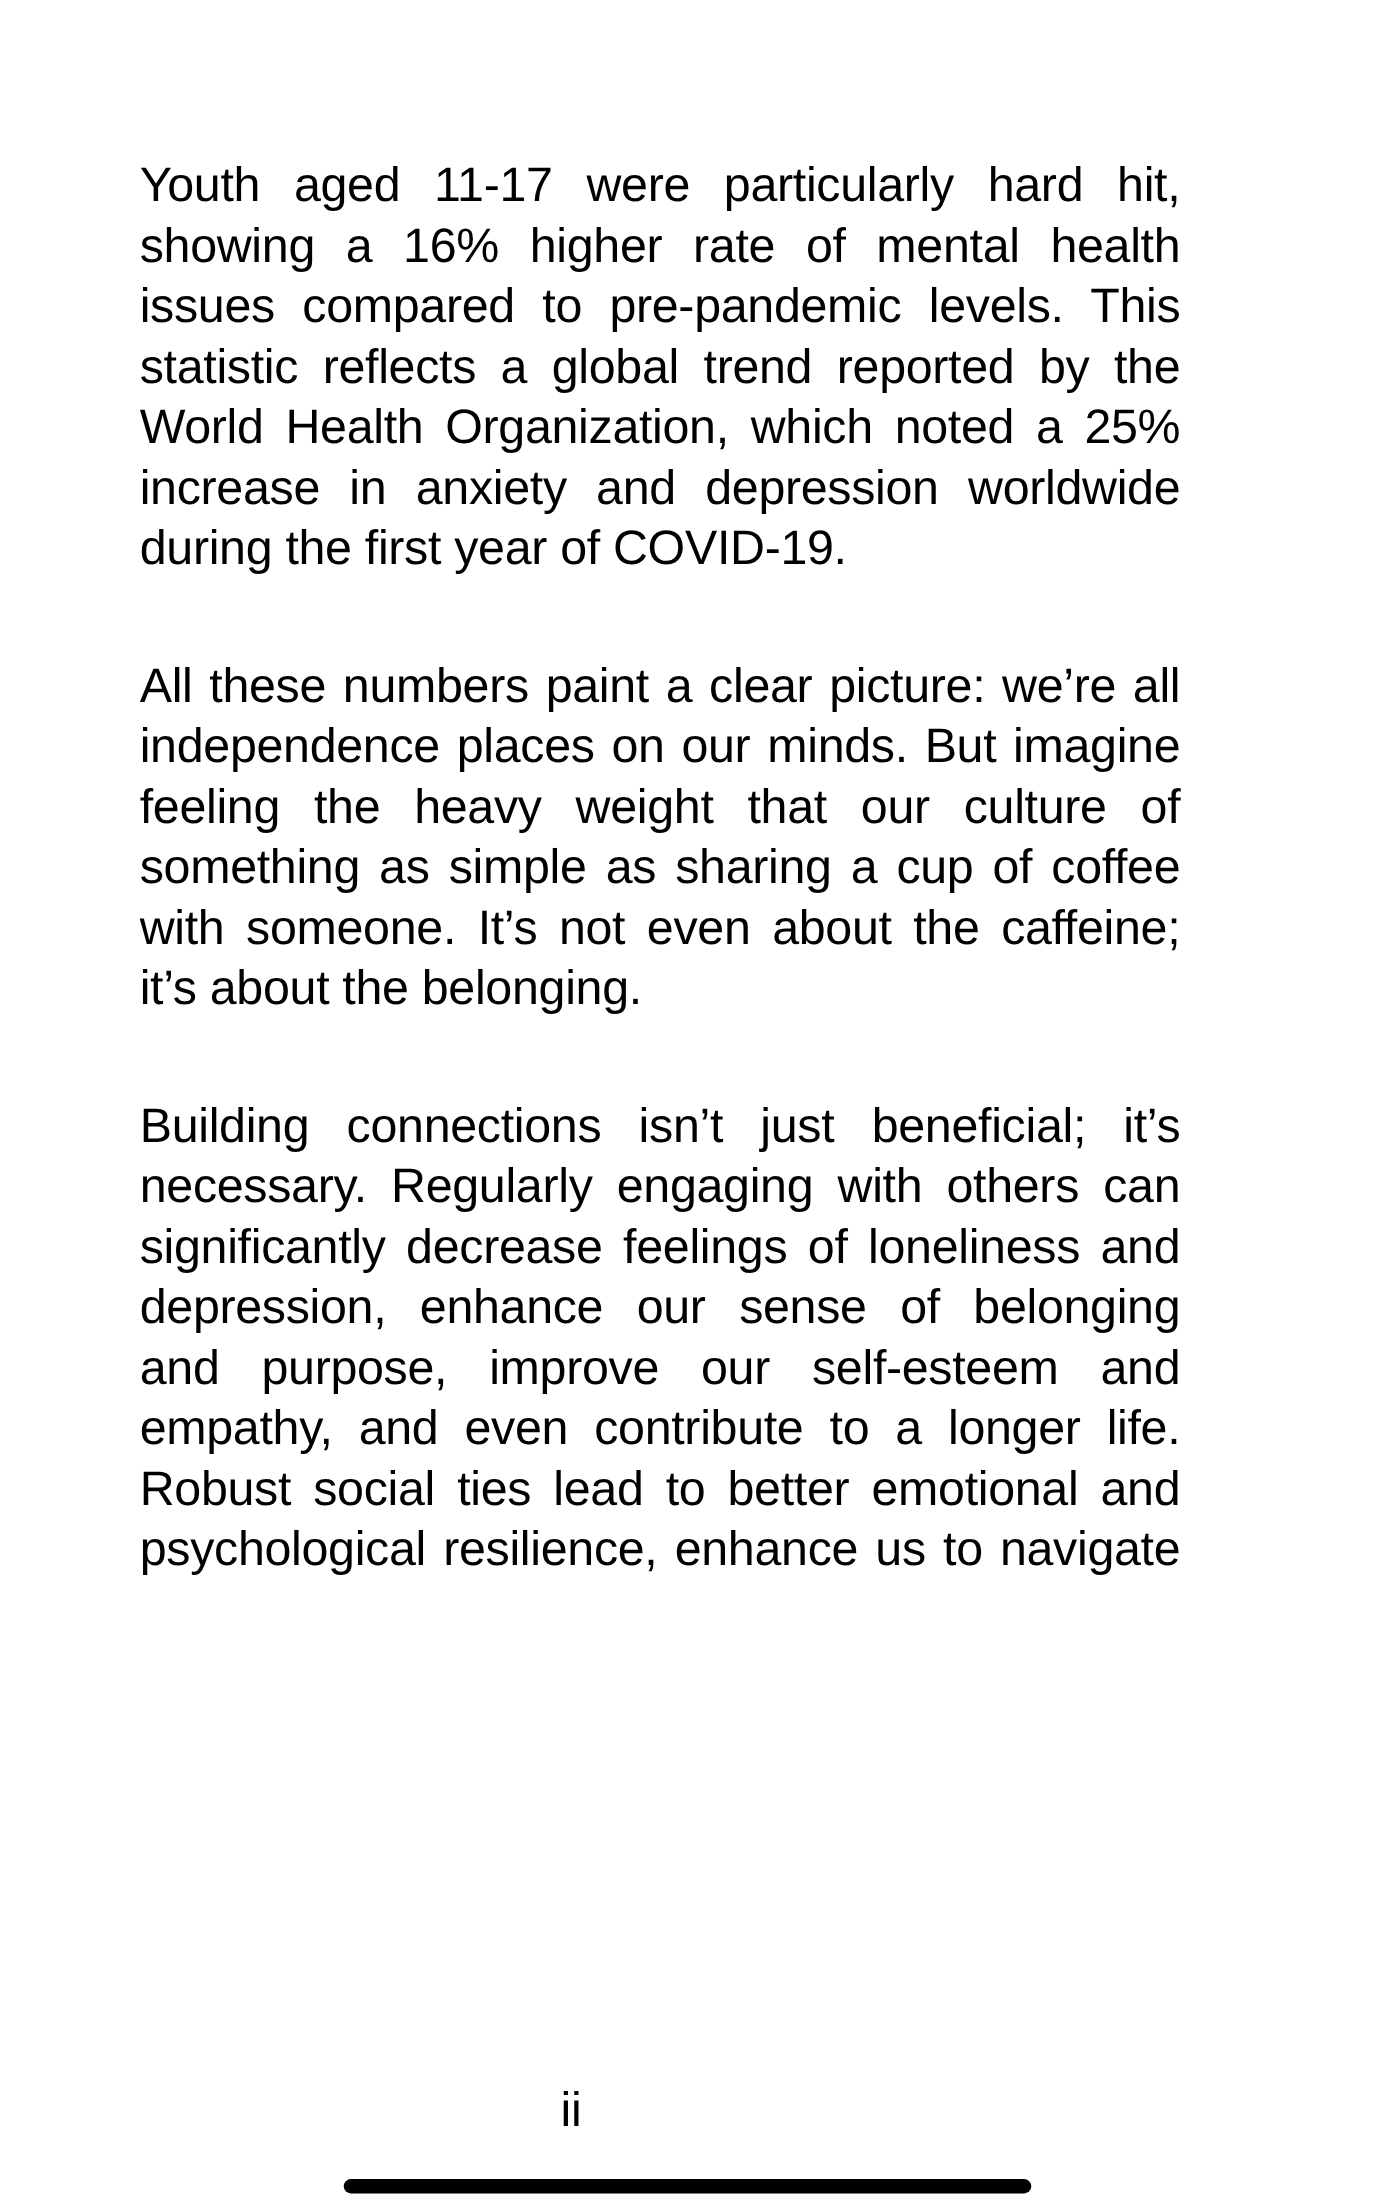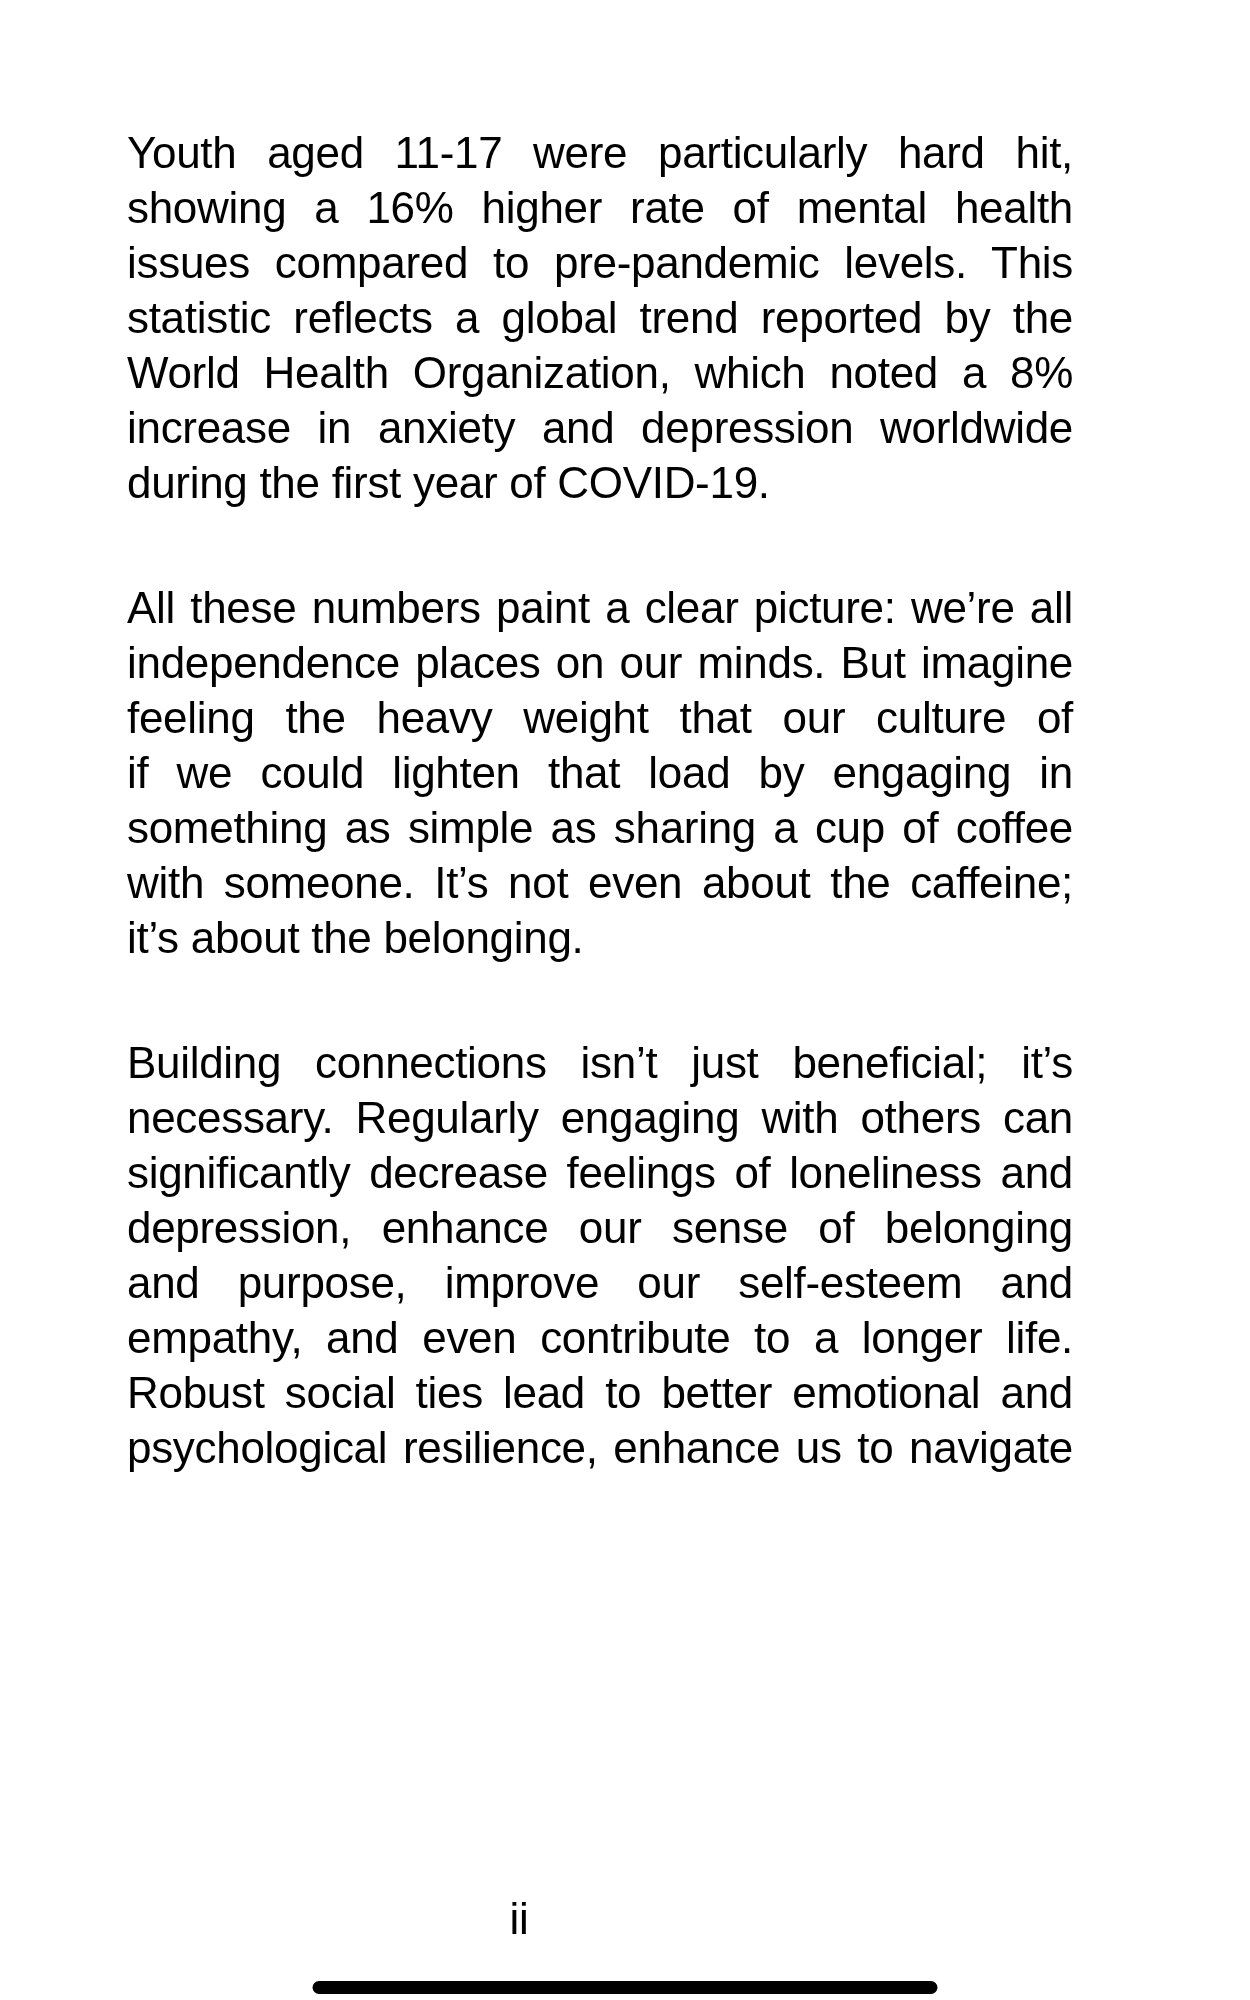--- a/index.html
+++ b/index.html
@@ -10,20 +10,21 @@
     width: 1250px;
     height: 2000px;
     position: relative;
     background: #ffffff;
     color: #000000;
     font-family: "Liberation Sans", "DejaVu Sans", sans-serif;
     overflow: hidden;
   }
   .content {
     padding: 125px 177px 0 127px;
+    margin-top: 16px;
   }
   .para {
     margin: 0 0 70px 0;
   }
   .pline {
     font-size: 44px;
     line-height: 55px;
     letter-spacing: -0.3px;
     text-align: justify;
     text-align-last: justify;
@@ -56,29 +57,28 @@
 </head>
 <body style="background: rgb(255, 255, 255); color: rgb(0, 0, 0);">
 
 <main class="content">
   <div>
       <div class="para">
         <div class="pline">Youth aged 11-17 were particularly hard hit,</div>
         <div class="pline">showing a 16% higher rate of mental health</div>
         <div class="pline">issues compared to pre-pandemic levels. This</div>
         <div class="pline">statistic reflects a global trend reported by the</div>
-        <div class="pline">World Health Organization, which noted a 8%</div>
+        <div class="pline">World Health Organization, which noted a 25%</div>
         <div class="pline">increase in anxiety and depression worldwide</div>
         <div class="pline last">during the first year of COVID-19.</div>
       </div>
       <div class="para">
         <div class="pline">All these numbers paint a clear picture: we’re all</div>
         <div class="pline">independence places on our minds. But imagine</div>
         <div class="pline">feeling the heavy weight that our culture of</div>
-        <div class="pline">if we could lighten that load by engaging in</div>
         <div class="pline">something as simple as sharing a cup of coffee</div>
         <div class="pline">with someone. It’s not even about the caffeine;</div>
         <div class="pline last">it’s about the belonging.</div>
       </div>
       <div class="para">
         <div class="pline">Building connections isn’t just beneficial; it’s</div>
         <div class="pline">necessary. Regularly engaging with others can</div>
         <div class="pline">significantly decrease feelings of loneliness and</div>
         <div class="pline">depression, enhance our sense of belonging</div>
         <div class="pline">and purpose, improve our self-esteem and</div>

